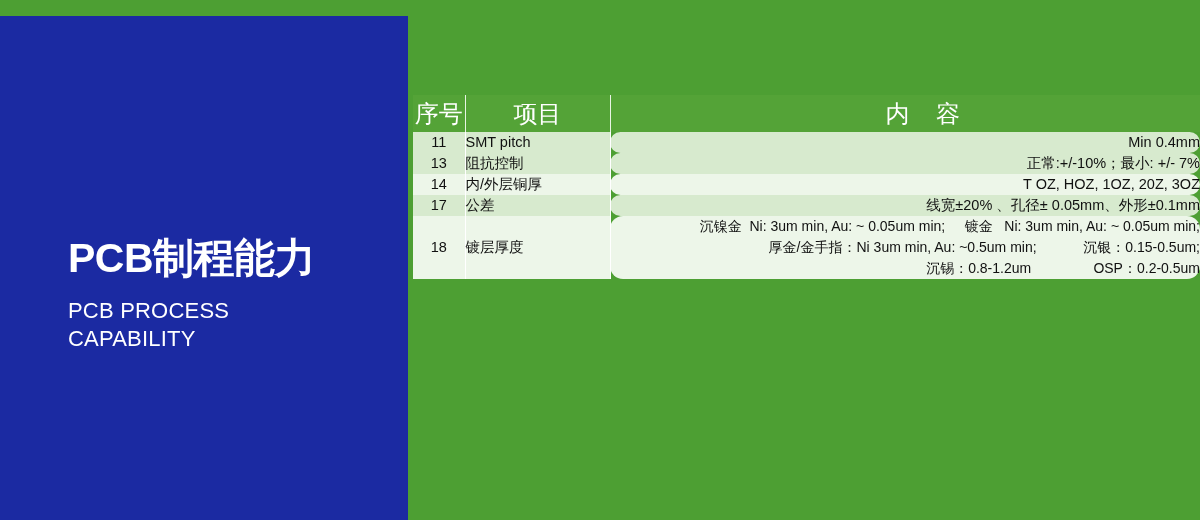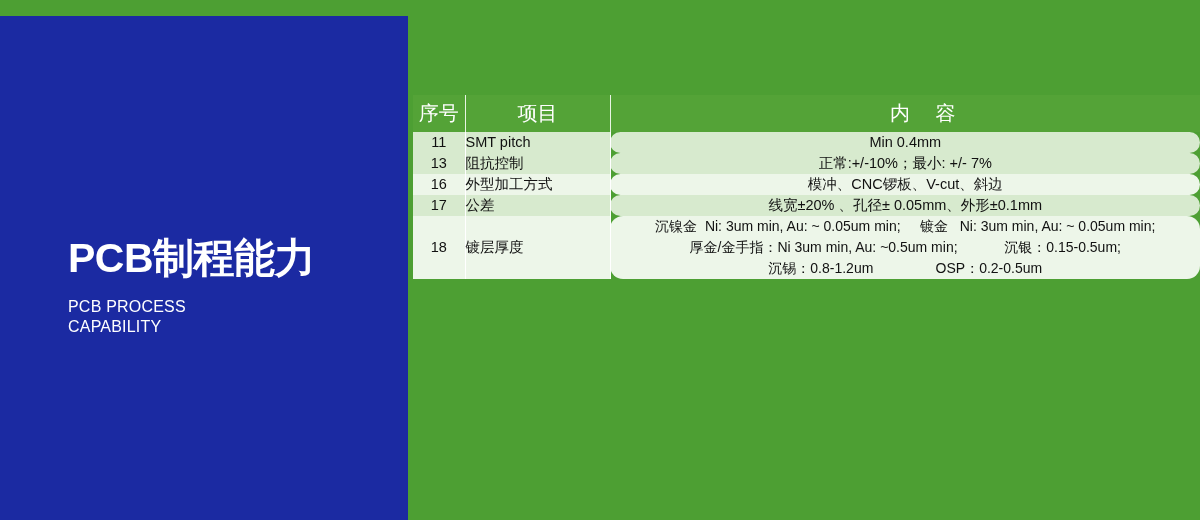--- a/index.html
+++ b/index.html
@@ -39,21 +39,21 @@
   .main-title {
     color: #ffffff;
     font-size: 41px;
     font-weight: bold;
     line-height: 1.0;
     letter-spacing: -0.5px;
     white-space: nowrap;
   }
   .sub-title {
     color: #ffffff;
-    font-size: 16px;
+    font-size: 22px;
     font-weight: normal;
     line-height: 1.28;
     margin-top: 18px;
     letter-spacing: 0.2px;
   }
 
   
   .right-area {
     position: absolute;
     left: 408px;
@@ -73,21 +73,21 @@
     width: 787px;
     table-layout: fixed;
   }
   table.spec col.c-no    { width: 52px; }
   table.spec col.c-item  { width: 145px; }
   table.spec col.c-cont  { width: 590px; }
 
   table.spec thead th {
     background: #54a337;
     color: #ffffff;
-    font-size: 20px;
+    font-size: 24px;
     font-weight: normal;
     height: 37px;
     padding: 0;
     border-right: 1px solid #e8f4e4;
     vertical-align: middle;
   }
   table.spec thead th:last-child { border-right: none; padding-left: 45px; }
   th.h-no   { text-align: center; }
   th.h-item { text-align: center; }
   th.h-cont { text-align: center; letter-spacing: 10px; padding-left: 10px; }
@@ -110,21 +110,21 @@
     font-size: 16px;
     color: #1a1a1a;
   }
   td.c-item {
     text-align: left;
     padding-left: 18px;
     font-size: 15px;
     color: #111111;
   }
   td.c-cont {
-    text-align: center;
+    text-align: right;
     padding-left: 13px;
     font-size: 14.5px;
     color: #111111;
     border-radius: 13px;
   }
 
   .row-tall td { height: 63px; }
   .cont-multi { white-space: pre; line-height: 1.48; font-size: 14px; }
 
   .cont-split {
@@ -172,27 +172,27 @@
             <td class="c-cont">Min 0.4mm</td>
           </tr>
 
 
           <tr class="odd">
             <td class="c-no">13</td>
             <td class="c-item">阻抗控制</td>
             <td class="c-cont">正常:+/-10%；最小: +/- 7%</td>
           </tr>
 
-
-
           <tr class="even">
-            <td class="c-no">16</td>
-            <td class="c-item">外型加工方式</td>
-            <td class="c-cont">模冲、CNC锣板、V-cut、斜边</td>
-          </tr>
+            <td class="c-no">14</td>
+            <td class="c-item">内/外层铜厚</td>
+            <td class="c-cont">T OZ, HOZ, 1OZ, 20Z, 3OZ</td>
+          </tr>
+
+
 
           <tr class="odd">
             <td class="c-no">17</td>
             <td class="c-item">公差</td>
             <td class="c-cont">线宽±20% 、孔径± 0.05mm、外形±0.1mm</td>
           </tr>
 
           <tr class="even row-tall">
             <td class="c-no">18</td>
             <td class="c-item">镀层厚度</td>

